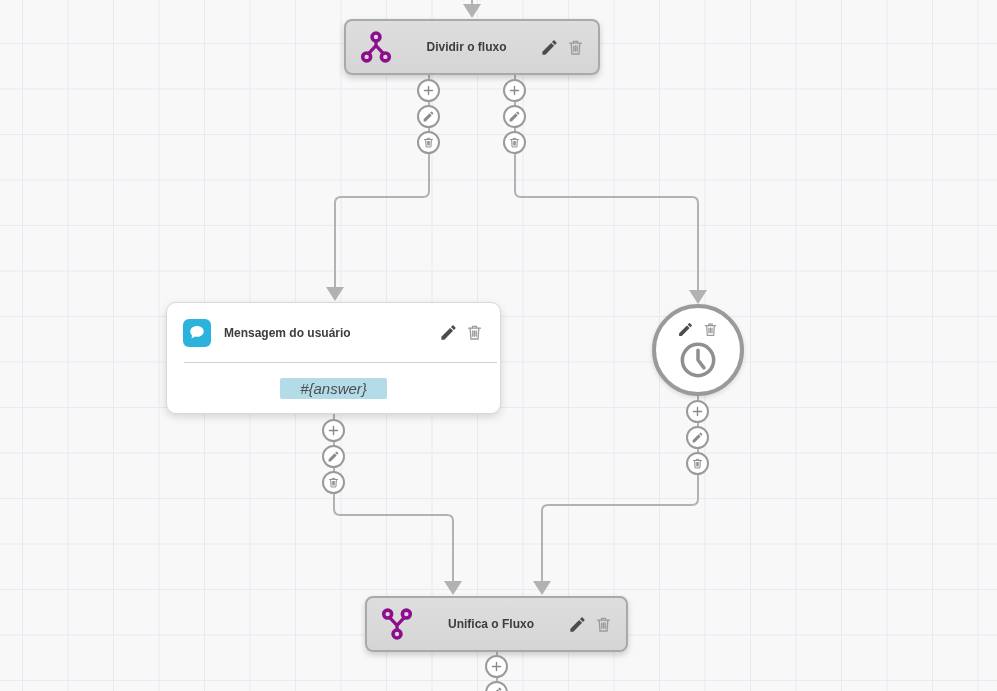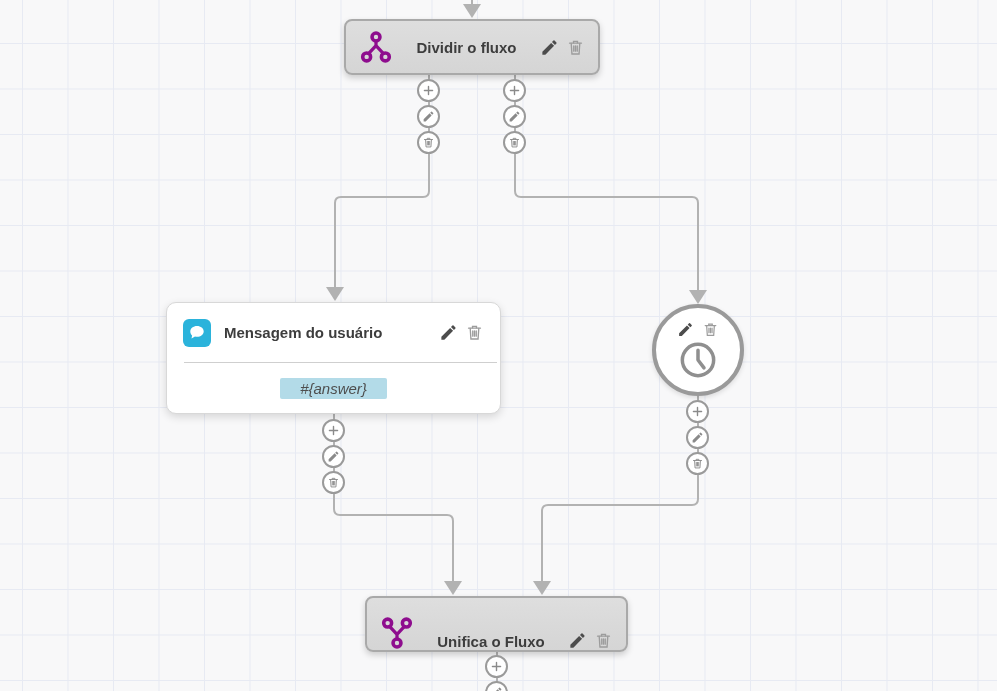--- a/index.html
+++ b/index.html
@@ -32,21 +32,21 @@
   .node-gray {
     height: 56px;
     display: flex; align-items: center;
     background: linear-gradient(#dedede, #d5d5d5);
     border: 2px solid #a9a9a9;
     border-radius: 8px;
     box-shadow: 0 3px 6px rgba(0,0,0,0.18);
     padding: 0 13px;
   }
   .node-title {
-    font-size: 15px; font-weight: bold; color: #3d3d3d;
+    font-size: 12px; font-weight: bold; color: #3d3d3d;
     white-space: nowrap;
     flex: 1; text-align: center;
   }
   .node-actions { display: flex; align-items: center; gap: 7px; }
   .hbtn {
     background: none; border: none; padding: 0; margin: 0;
     display: flex; align-items: center; cursor: pointer;
   }
   .hbtn svg { width: 19px; height: 19px; }
   .hbtn.edit { color: #4c4c4c; }
@@ -313,21 +313,21 @@
         <use href="#icon-pencil"></use>
       </svg>
   </button>
   <button class="pbtn">
     <svg>
         <use href="#icon-trash"></use>
       </svg>
   </button>
 </div>
 
-<div class="node node-gray" style="left:365px; top:596px; width:263px;align-items:flex-end;">
+<div class="node node-gray" style="left:365px; top:596px; width:263px;">
   <svg class="type-icon">
       <use href="#icon-merge"></use>
     </svg>
   <span class="node-title">Unifica o Fluxo</span>
   <span class="node-actions">
     <button class="hbtn edit">
       <svg>
           <use href="#icon-pencil"></use>
         </svg>
     </button>

